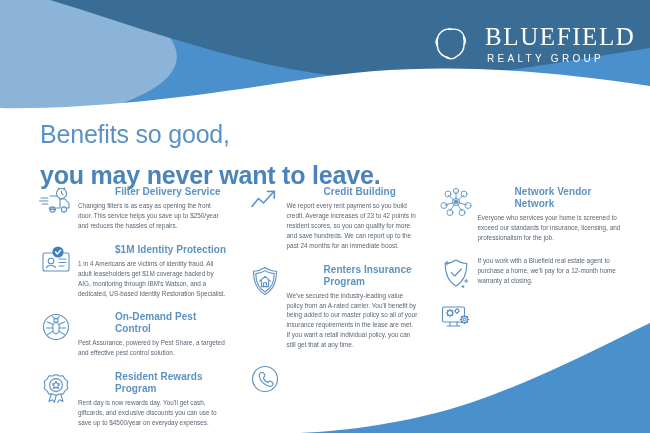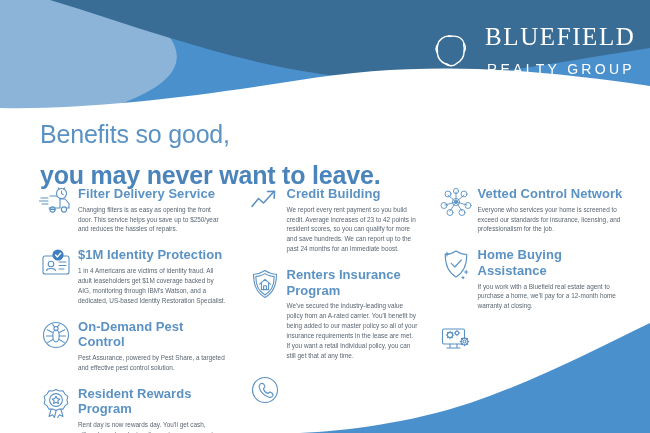--- a/index.html
+++ b/index.html
@@ -22,22 +22,22 @@
     position:absolute; left:432px; top:24px;
     display:flex; align-items:center; gap:15px;
   }
   .logo-mark { width:38px; height:38px; flex:none; }
   .logo-text { display:flex; flex-direction:column; justify-content:center; }
   .logo-name {
     color:#ffffff; font-family:"Liberation Serif", serif;
     font-size:25px; letter-spacing:1.6px; line-height:1.05;
   }
   .logo-sub {
-    color:#ffffff; font-size:14px; letter-spacing:3.3px;
-    margin-top:11px; padding-left:2px;
+    color:#ffffff; font-size:10px; letter-spacing:3.3px;
+    margin-top:3px; padding-left:2px;
   }
 
   
   .footer-wave {
     position:absolute; left:0; bottom:0; width:650px; height:120px;
     pointer-events:none;
   }
 
   
   .headline {
@@ -64,22 +64,22 @@
   .col-3 { width:200px; }
 
   .benefit { display:flex; align-items:flex-start; margin-bottom:13px; }
   .benefit .ico {
     width:40px; flex:none; display:flex; align-items:flex-start;
     justify-content:center; padding-top:1px;
   }
   .benefit .ico svg { display:block; }
   .benefit .body { flex:1; padding-left:2px; }
   .benefit h3 {
-    color:#5b92c4; font-size:13px; font-weight:700; line-height:1.2;
-    margin-bottom:3px; letter-spacing:0.05px;
+    color:#5b92c4; font-size:10px; font-weight:700; line-height:1.2;
+    margin-bottom:3px; letter-spacing:0.05px;margin-left:37px;
   }
   .benefit p {
     color:#5a6672; font-size:6.4px; font-weight:400; line-height:1.55;
   }
 </style>
 </head>
 <body>
 
 <div class="header">
   <svg width="650" height="115" viewBox="0 0 650 115">
@@ -248,37 +248,36 @@
           <circle cx="9" cy="7" r="3.0"></circle>
           <circle cx="25" cy="7" r="3.0"></circle>
           <circle cx="5" cy="18.5" r="3.0"></circle>
           <circle cx="29" cy="18.5" r="3.0"></circle>
           <circle cx="11" cy="25.5" r="3.0"></circle>
           <circle cx="23" cy="25.5" r="3.0"></circle>
           <circle cx="17" cy="4" r="2.6"></circle>
         </svg>
       </div>
       <div class="body">
-        <h3>Vetted Control Network</h3>
+        <h3>Network Vendor Network</h3>
         <p>Everyone who services your home is screened to exceed our standards for insurance, licensing, and professionalism for the job.</p>
       </div>
     </div>
 
     <div class="benefit">
       <div class="ico">
         <svg width="30" height="32" viewBox="0 0 30 32" fill="none" stroke="#5b92c4" stroke-width="1.1" stroke-linecap="round" stroke-linejoin="round">
           <path d="M15,3.0 C18.8,5.6 23.0,6.5 25.8,6.5 C25.8,16.4 22.6,24.6 15,28.9 C7.4,24.6 4.2,16.4 4.2,6.5 C7.0,6.5 11.2,5.6 15,3.0 Z"></path>
           <path d="M10.2,15.4 L13.8,19.0 L20.4,12.0"></path>
           <path d="M6.0,4.2 L6.0,8.0 M4.1,6.1 L7.9,6.1"></path>
           <path d="M25.2,22.4 L25.2,25.6 M23.6,24.0 L26.8,24.0"></path>
           <path d="M22.0,28.6 L22.0,30.6 M21.0,29.6 L23.0,29.6"></path>
         </svg>
       </div>
       <div class="body">
-        <h3>Home Buying Assistance</h3>
         <p>If you work with a Bluefield real estate agent to purchase a home, we'll pay for a 12-month home warranty at closing.</p>
       </div>
     </div>
 
     <div class="benefit">
       <div class="ico">
         <svg width="32" height="28" viewBox="0 0 32 28" fill="none" stroke="#5b92c4" stroke-width="1.1" stroke-linecap="round" stroke-linejoin="round">
           <rect x="2.5" y="4" width="22" height="15" rx="1.5"></rect>
           <path d="M10,19 L10,22.5 M17,19 L17,22.5 M7,23 L20,23"></path>
           <circle cx="10" cy="10" r="2.6"></circle>

